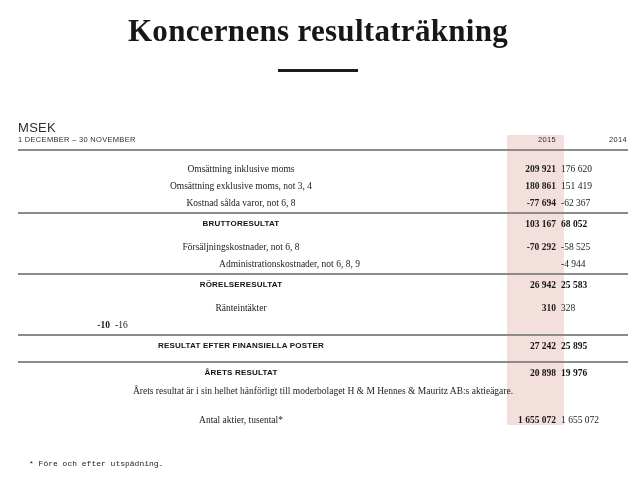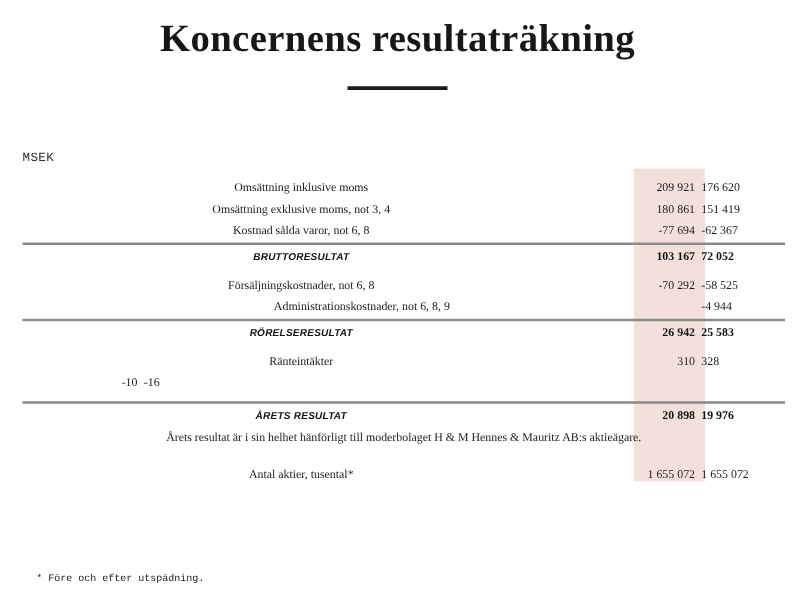--- a/index.html
+++ b/index.html
@@ -17,81 +17,86 @@
     position:absolute; top:69px; left:50%; width:80px; height:3px;
     margin-left:-40px; background:#1b1b1f;
   }
   .table { position:absolute; left:18px; top:122px; width:610px; }
   .hl-band {
     position:absolute; left:489px; width:57px; top:13px; bottom:4px;
     background:#f3e0dc; z-index:0;
   }
   .thead, .rows { position:relative; z-index:1; }
   .unit {
-    font-family:Liberation Mono, monospace; font-size:10px;
+    font-family:Liberation Sans, sans-serif; font-size:13px;
     letter-spacing:0.3px; color:#2d2d2f; height:11px; line-height:11px;
   }
   .hrow {
     display:flex; align-items:flex-end;
     font-family:"Liberation Sans", sans-serif; font-size:7.5px;
     letter-spacing:0.3px; color:#2d2d2f;
     line-height:13px; padding-bottom:3px; border-bottom:2px solid #8b8b8b;
   }
   .period { flex:1; }
   .c1 { width:92px; padding-right:5px; text-align:right; }
   .c2 { width:66px; padding-right:1px; text-align:right; }
   .rows { padding-top:10px; }
   .row { display:flex; height:17px; line-height:17px; font-size:9.5px; color:#1b1b1d; }
   .row .lbl { flex:1;text-align:center; }
-  .row .v1 { width:92px; padding-right:5px; text-align:right; }
+  .row .v1 { width:92px; padding-right:5px; text-align:right;font-weight:bold; }
   .row .v2 { width:66px; padding-right:1px; text-align:left; }
   .row.total { border-top:2px solid #8b8b8b; height:20px; line-height:20px; font-weight:700; color:#121214; }
   .row.total .lbl {
-    font-family:"Liberation Sans", sans-serif; font-size:8px; letter-spacing:0.2px;font-style:italic;
+    font-family:"Liberation Sans", sans-serif; font-size:8px; letter-spacing:0.2px;
   }
   .row.note { height:17px; }
   .gap { height:5px; }
   .gap-large { height:12px; }
   .footnote {
     position:absolute; left:29px; top:459px; font-size:8px; color:#1b1b1d;
     font-family:Liberation Mono, monospace;
   }
 </style>
 </head>
 <body>
 
 <div class="page">
   <h1 class="title">Koncernens resultaträkning</h1>
   <div class="title-rule"></div>
 
   <div class="table">
     <div class="hl-band" style="background: rgb(243, 224, 220);"></div>
     <div class="thead">
       <div class="unit">MSEK</div>
+      <div class="hrow">
+        <div class="period">1 DECEMBER – 30 NOVEMBER</div>
+        <div class="c1">2015</div>
+        <div class="c2">2014</div>
+      </div>
     </div>
     <div class="rows" id="rows">
         <div class="row data">
           <div class="lbl">Omsättning inklusive moms</div>
           <div class="v1">209 921</div>
           <div class="v2">176 620</div>
         </div>
         <div class="row data">
           <div class="lbl">Omsättning exklusive moms, not 3, 4</div>
           <div class="v1">180 861</div>
           <div class="v2">151 419</div>
         </div>
         <div class="row data">
           <div class="lbl">Kostnad sålda varor, not 6, 8</div>
           <div class="v1">-77 694</div>
           <div class="v2">-62 367</div>
         </div>
         <div class="row total">
           <div class="lbl">BRUTTORESULTAT</div>
           <div class="v1">103 167</div>
-          <div class="v2">72 052</div>
+          <div class="v2">68 052</div>
         </div>
         <div class="gap"></div>
         <div class="row data">
           <div class="lbl">Försäljningskostnader, not 6, 8</div>
           <div class="v1">-70 292</div>
           <div class="v2">-58 525</div>
         </div>
         <div class="row data">
           <div class="lbl">Administrationskostnader, not 6, 8, 9</div>
           <div class="v2">-4 944</div>
@@ -104,20 +109,25 @@
         <div class="gap"></div>
         <div class="row data">
           <div class="lbl">Ränteintäkter</div>
           <div class="v1">310</div>
           <div class="v2">328</div>
         </div>
         <div class="row data">
           <div class="v1">-10</div>
           <div class="v2">-16</div>
         </div>
+        <div class="row total">
+          <div class="lbl">RESULTAT EFTER FINANSIELLA POSTER</div>
+          <div class="v1">27 242</div>
+          <div class="v2">25 895</div>
+        </div>
         <div class="gap"></div>
         <div class="row total">
           <div class="lbl">ÅRETS RESULTAT</div>
           <div class="v1">20 898</div>
           <div class="v2">19 976</div>
         </div>
         <div class="row note">
           <div class="lbl">Årets resultat är i sin helhet hänförligt till moderbolaget H &amp; M Hennes &amp; Mauritz AB:s aktieägare.</div>
         </div>
         <div class="gap-large"></div>

